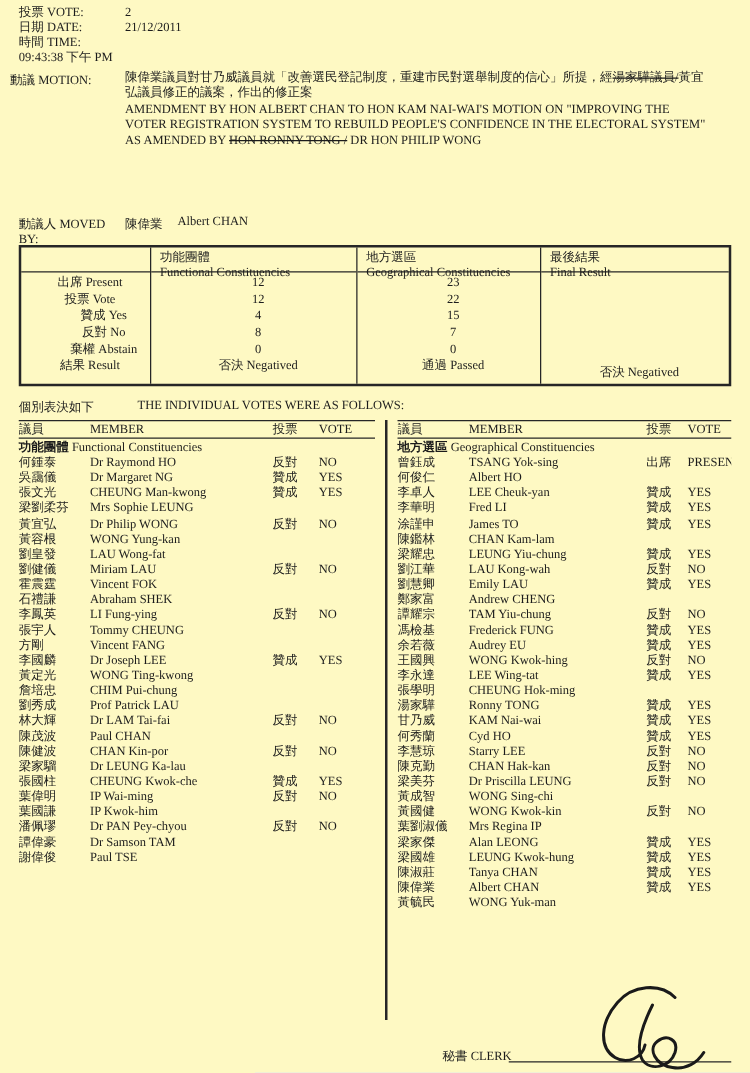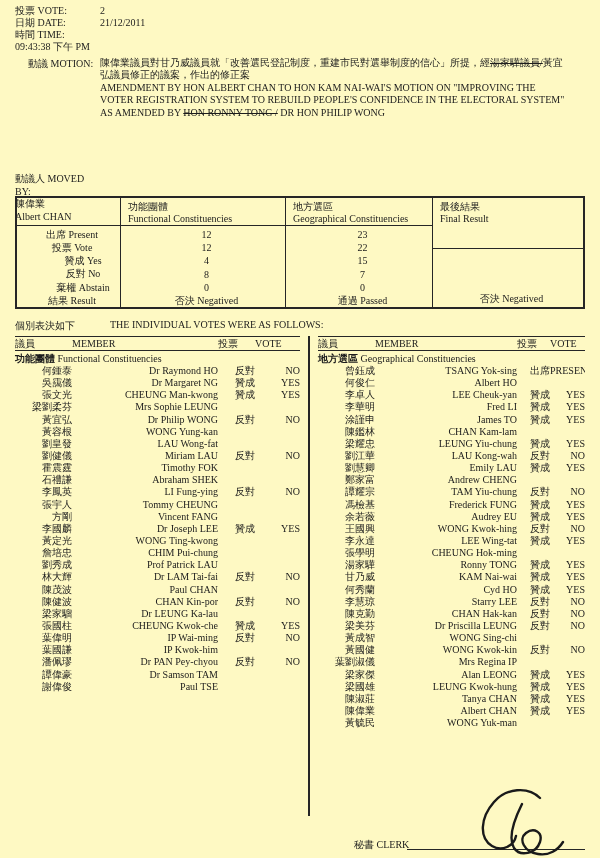--- a/index.html
+++ b/index.html
@@ -5,51 +5,51 @@
   * { margin:0; padding:0; box-sizing:border-box; }
   html,body { background:#e8e8e8; }
   .page {
     position:relative; width:600px; height:858px; background:#fef9c3;
     font-family:"Liberation Serif","DejaVu Serif",serif;
     color:#1c1c1c; font-size:10px; overflow:hidden; margin:0 auto;
   }
   .hdr-row { position:absolute; left:15px; display:flex; line-height:12px; }
   .hdr-label { width:85px; }
   .hdr-value { }
-  .motion-label { position:absolute; left:28px; top:57px; }
+  .motion-label { position:absolute; left:8px; top:57px; }
   .motion-text { position:absolute; left:100px; top:57px; width:470px; line-height:12.4px; }
   s { text-decoration:line-through; }
-  .movedby { position:absolute; left:15px; top:172px; display:flex;flex-direction:column; }
+  .movedby { position:absolute; left:15px; top:172px; display:flex; }
   .movedby .hdr-label { width:85px; }
   .movedby .n-cn { margin-right:12px; }
 
   
   .sumtable { position:absolute; left:15px; top:196px; width:570px; height:113px;
     border:2px solid #262626; display:flex; }
   .sumcol { height:100%; display:flex; flex-direction:column; }
   .sumcol + .sumcol { border-left:1.5px solid #262626; }
   .sc1 { width:103px; } .sc2 { width:165px; } .sc3 { width:147px; } .sc4 { flex:1; }
-  .sumhead { height:51px; border-bottom:1.5px solid #262626; padding:3px 0 0 7px; line-height:12px; }
+  .sumhead { height:20px; border-bottom:1.5px solid #262626; padding:3px 0 0 7px; line-height:12px; }
   .sumbody { flex:1; padding:2px 0 0 7px;text-align:center; }
   .sumbody .srow { height:13.2px; line-height:13.2px; }
   .srow.indent { padding-left:22px; }
   .sc4 .sumbody { display:flex; flex-direction:column; justify-content:flex-end; padding-bottom:2px; }
 
   .ind-caption { position:absolute; top:319px; left:15px; display:flex; }
   .ind-caption .cap-cn { width:95px; }
 
   
   .vtable { position:absolute; top:336px; }
   .vt-left { left:15px; width:285px; }
   .vt-right { left:318px; width:267px; }
   .vhead { display:flex; height:15px; line-height:13px;
     border-top:1.5px solid #262626; border-bottom:1.5px solid #262626; }
   .vsection { height:13px; line-height:13px; margin-top:1px; }
   .vsection .sec-cn { font-weight:bold; }
-  .vrow { display:flex; height:12.15px; line-height:12.15px;text-align:right; }
+  .vrow { display:flex; height:12.15px; line-height:12.15px; }
   .vt-left .cc { width:57px; } .vt-left .ce { width:146px; } .vt-left .cz { width:37px; } .vt-left .cv { width:45px; }
   .vt-right .cc { width:57px; } .vt-right .ce { width:142px; } .vt-right .cz { width:33px; } .vt-right .cv { width:35px; }
   .cc,.ce,.cz,.cv { overflow:hidden; white-space:nowrap; }
 
   .vdivider { position:absolute; left:308px; top:336px; width:1.5px; height:480px; background:#262626; }
 
   .clerk-label { position:absolute; left:354px; top:838px; }
   .clerk-line { position:absolute; left:407px; top:849px; width:178px; border-top:1.3px solid #262626; }
   .signature { position:absolute; left:448px; top:786px; }
 </style>
@@ -198,21 +198,21 @@
           <span class="cv"></span>
         </div>
         <div class="vrow">
           <span class="cc">劉健儀</span>
           <span class="ce">Miriam LAU</span>
           <span class="cz">反對</span>
           <span class="cv">NO</span>
         </div>
         <div class="vrow">
           <span class="cc">霍震霆</span>
-          <span class="ce">Timothy FOK</span>
+          <span class="ce">Vincent FOK</span>
           <span class="cz"></span>
           <span class="cv"></span>
         </div>
         <div class="vrow">
           <span class="cc">石禮謙</span>
           <span class="ce">Abraham SHEK</span>
           <span class="cz"></span>
           <span class="cv"></span>
         </div>
         <div class="vrow">

